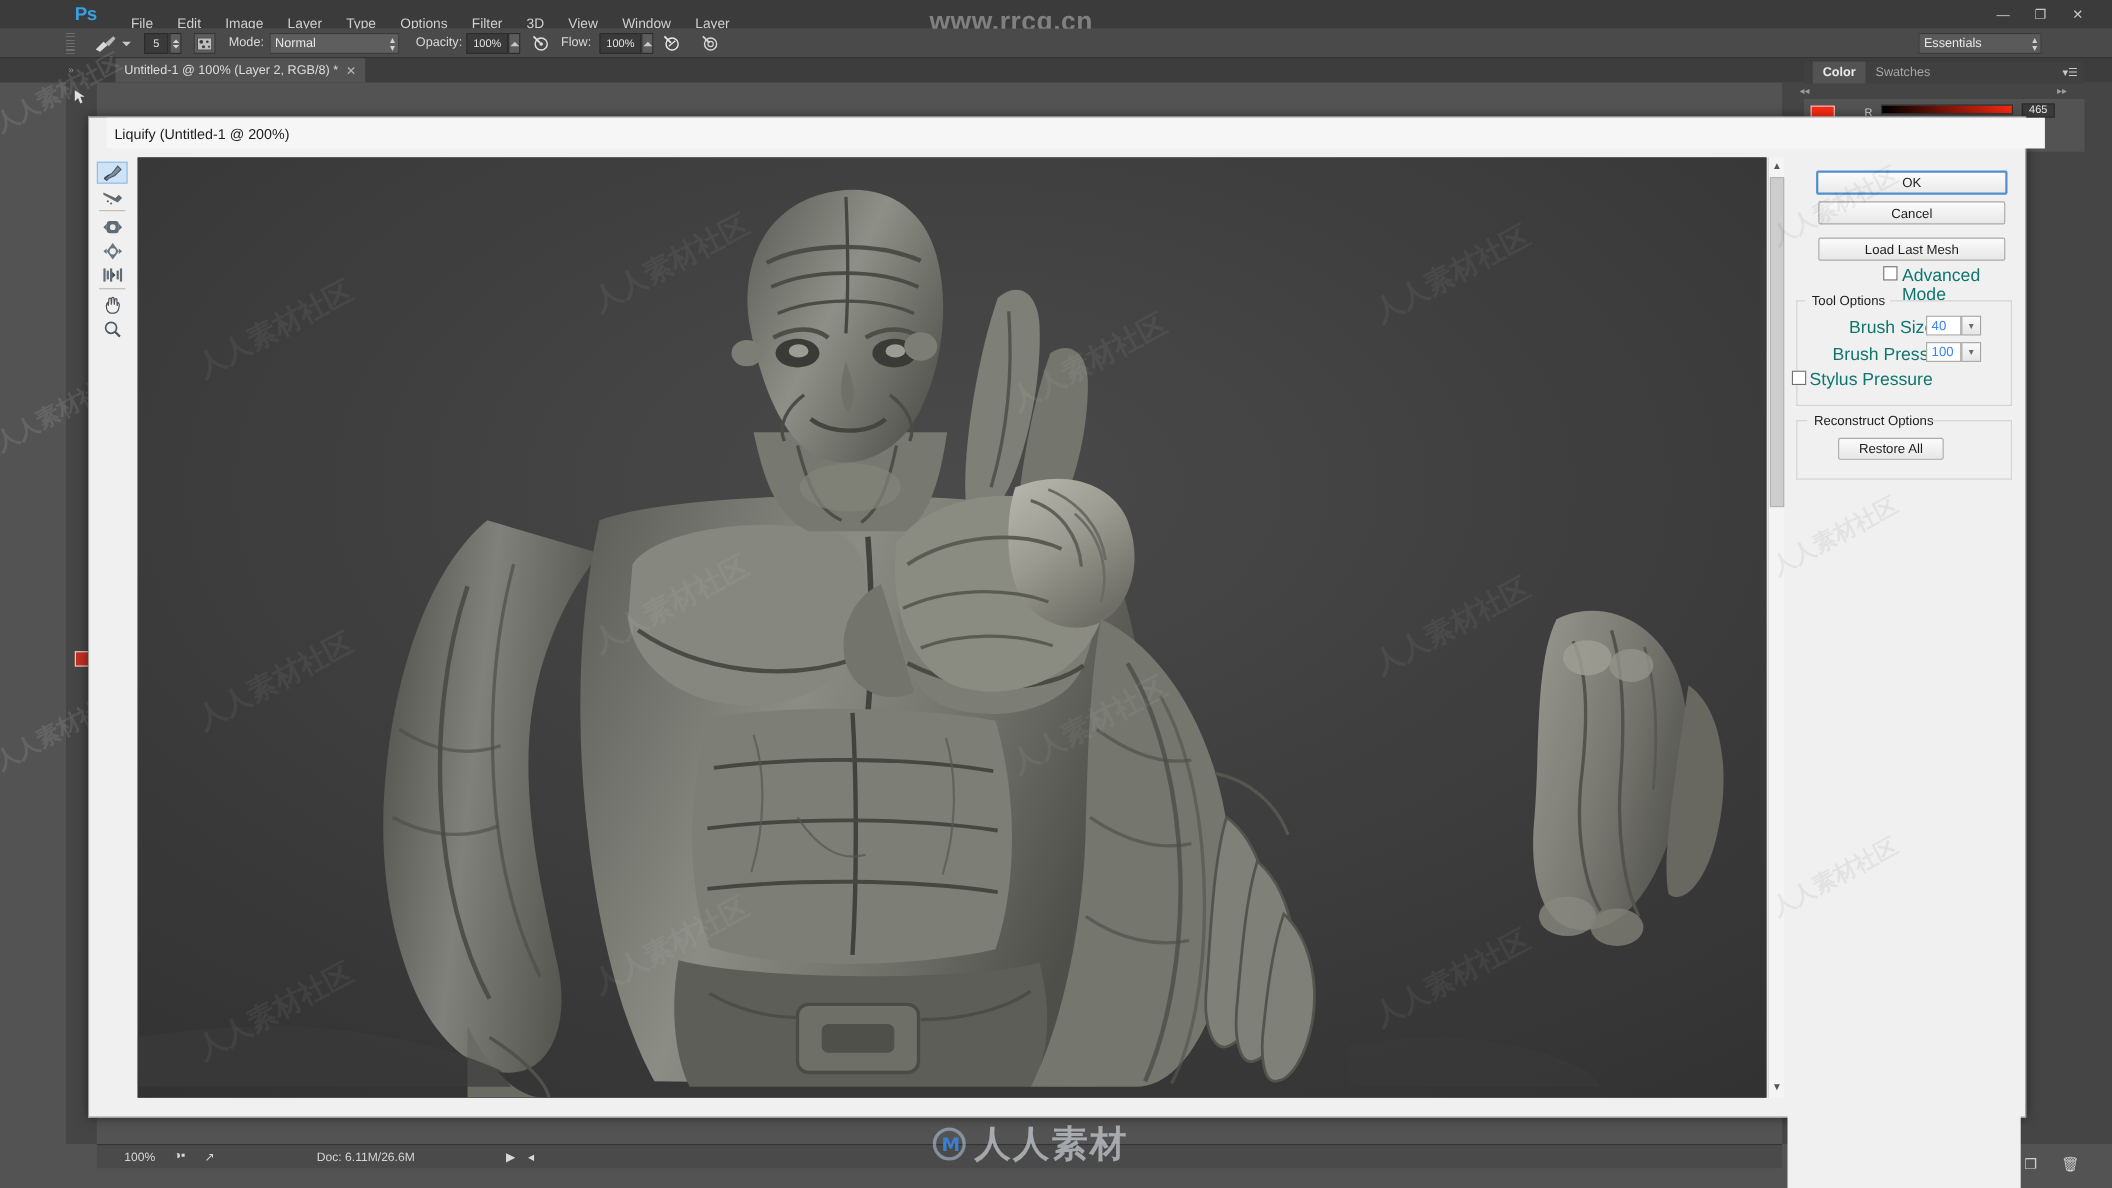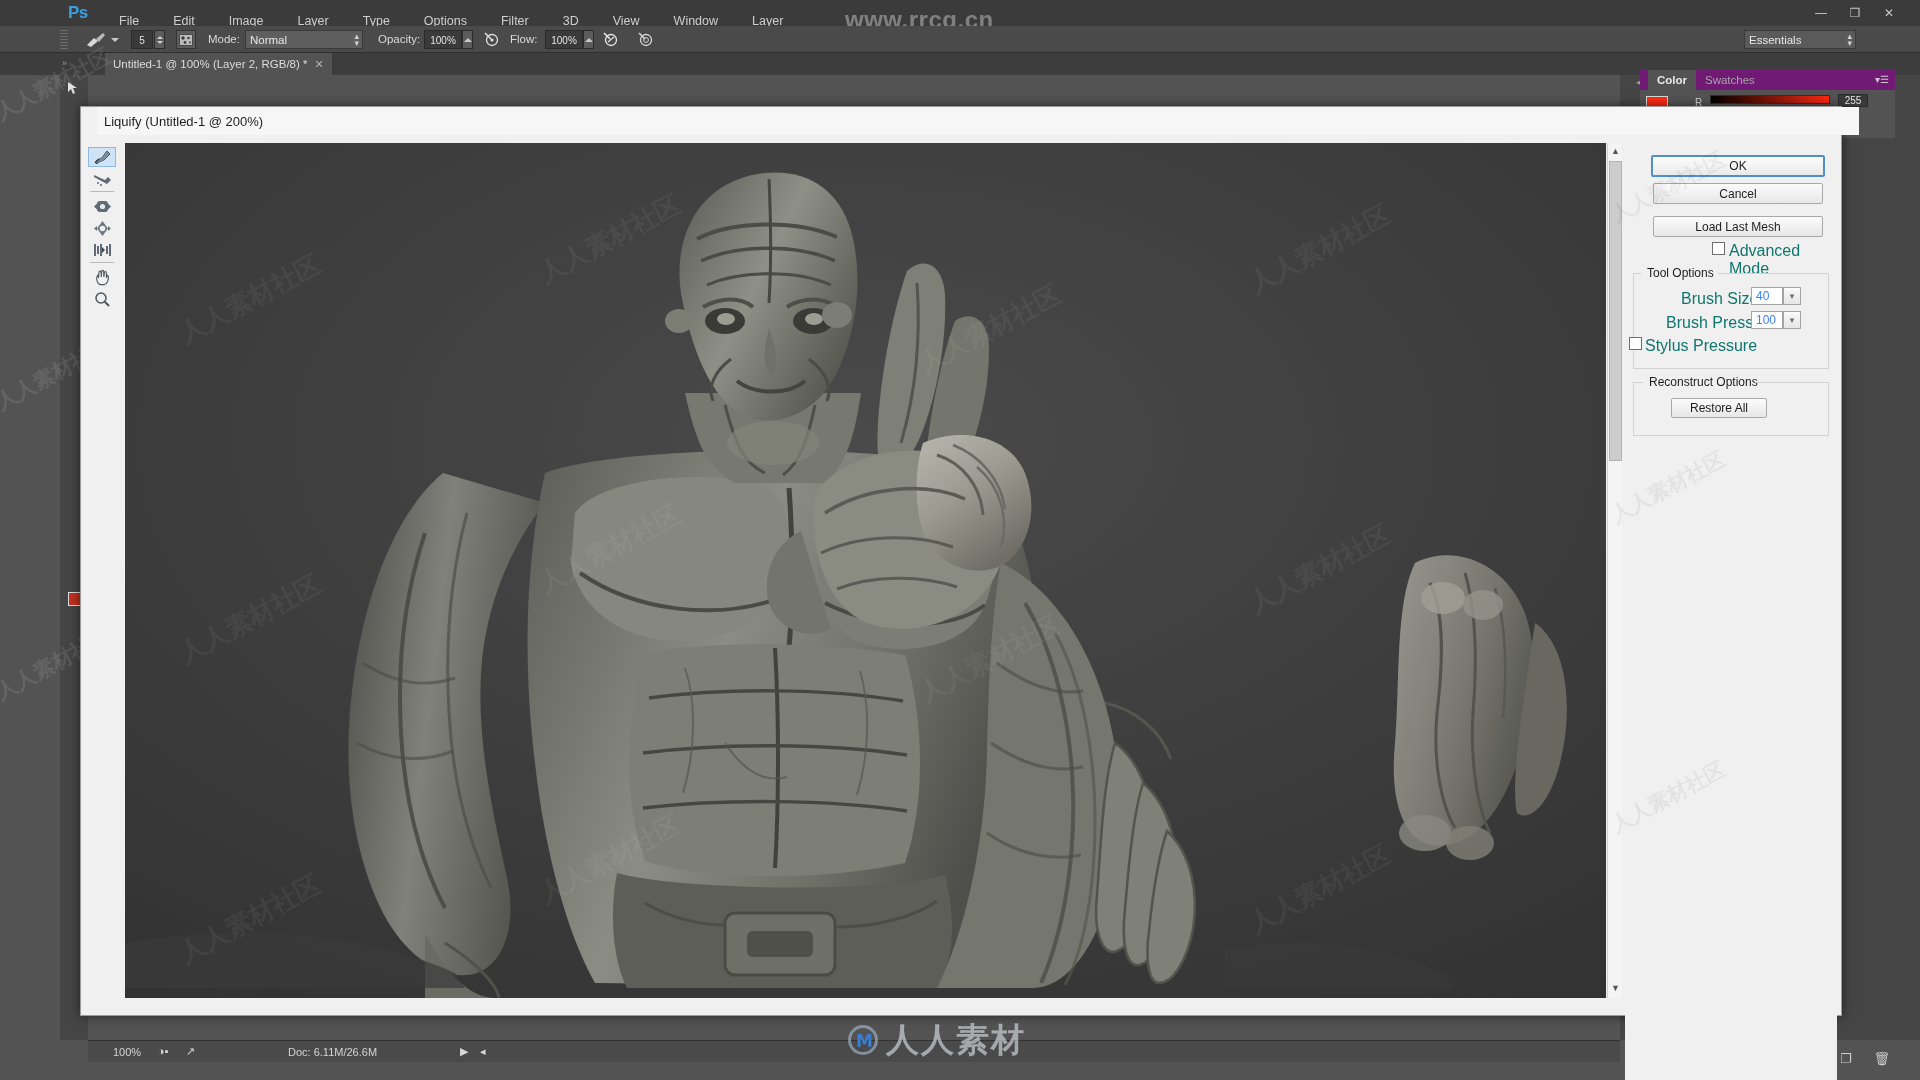--- a/index.html
+++ b/index.html
@@ -6,21 +6,21 @@
   html,body { width:1920px; height:1080px; overflow:hidden; background:#000; }
   body { font-family:"Liberation Sans", sans-serif; font-size:12px; color:#d4d4d4; }
 
   #app { position:absolute; left:0; top:0; width:1920px; height:1080px; background:#000; }
 
   
   .ps-shell { position:absolute; left:0; top:0; width:1920px; height:1080px; background:#535353; }
   .ps-menubar { position:absolute; left:0; top:0; width:1920px; height:26px; background:#3b3b3b; }
   .ps-logo { position:absolute; left:68px; top:3px; width:30px; height:20px; color:#3a9fe0;
              font-weight:bold; font-size:17px; letter-spacing:-0.5px; }
-  .menu-items { position:absolute; left:108px; top:0; height:42px; display:flex; align-items:center; gap:12px; }
+  .menu-items { position:absolute; left:108px; top:0; height:42px; display:flex; align-items:center; gap:0; }
   .menu-item { padding:0 11px; height:26px; line-height:26px; font-size:12.5px; color:#cfcfcf; cursor:default; }
   .winbtns { position:absolute; right:14px; top:0; height:26px; display:flex; align-items:center; }
   .winbtn { width:34px; height:22px; display:flex; align-items:center; justify-content:center;
             color:#c8c8c8; font-size:12px; }
 
   .wm-top { position:absolute; left:845px; top:6px; font-size:24px; font-weight:bold;
             color:rgba(225,225,225,0.42); letter-spacing:0.5px; }
 
   
   .ps-optbar { position:absolute; left:0; top:26px; width:1920px; height:27px; background:#4a4a4a;
@@ -49,21 +49,21 @@
 
   
   .ps-lefttool { position:absolute; left:60px; top:75px; width:28px; height:965px; background:#454545; }
   .lt-icon { position:absolute; left:3px; width:22px; height:20px; display:flex; align-items:center;
              justify-content:center; color:#dcdcdc; font-size:12px; }
   .ps-fgbg { position:absolute; left:68px; top:592px; width:14px; height:14px; }
 
   
   .ps-rightdock { position:absolute; left:1620px; top:75px; width:300px; height:965px; background:#454545; }
   .rp-collapse { position:absolute; top:2px; font-size:9px; color:#9d9d9d; }
-  .panel-tabrow { position:absolute; left:1640px; top:70px; width:255px; height:20px; background:#701a75; }
+  .panel-tabrow { position:absolute; left:1640px; top:56px; width:255px; height:20px; background:#404040; }
   .panel-tab { position:absolute; top:0; height:20px; line-height:20px; font-size:11.5px; padding:0 9px; }
   .panel-tab.active { background:#535353; color:#e9e9e9; font-weight:bold; }
   .panel-tab.inactive { color:#a6a6a6; }
   .panel-menu { position:absolute; right:6px; top:4px; color:#c9c9c9; font-size:10px; }
   .color-body { position:absolute; left:1640px; top:90px; width:255px; height:48px; background:#535353; }
   .sw-fg { position:absolute; left:1646px; top:96px; width:22px; height:22px; background:#fc2a14;
            border:1px solid #d8d8d8; }
   .sw-bg { position:absolute; left:1660px; top:110px; width:22px; height:22px; background:#ffffff;
            border:1px solid #7a7a7a; }
   .ch-label { position:absolute; font-size:10px; color:#d7d7d7; }
@@ -259,21 +259,21 @@
       <div class="panel-tab active" style="left:8px;">Color</div>
       <div class="panel-tab inactive" style="left:56px;">Swatches</div>
       <div class="panel-menu">▾☰</div>
     </div>
     <div class="color-body"></div>
     <div class="sw-bg"></div>
     <div class="sw-fg"></div>
     <div class="ch-label" style="left:1695px; top:97px;">R</div>
     <div class="ch-ramp" style="left:1710px; top:95px; width:120px;
          background:linear-gradient(to right,#000,#ff2a10);"></div>
-    <div class="ch-val" style="left:1838px; top:94px;">255</div>
+    <div class="ch-val" style="left:1838px; top:94px;">465</div>
 
     <div class="ps-statusbar">
       <div class="sb-text" style="left:25px; top:5px;">100%</div>
       <div class="sb-icon" style="left:70px; top:4px;">◑▪</div>
       <div class="sb-icon" style="left:98px; top:4px;">↗</div>
       <div class="sb-text" style="left:200px; top:5px;">Doc: 6.11M/26.6M</div>
       <div class="sb-icon" style="left:372px; top:4px;">▶</div>
       <div class="sb-icon" style="left:392px; top:4px;">◂</div>
     </div>
 

